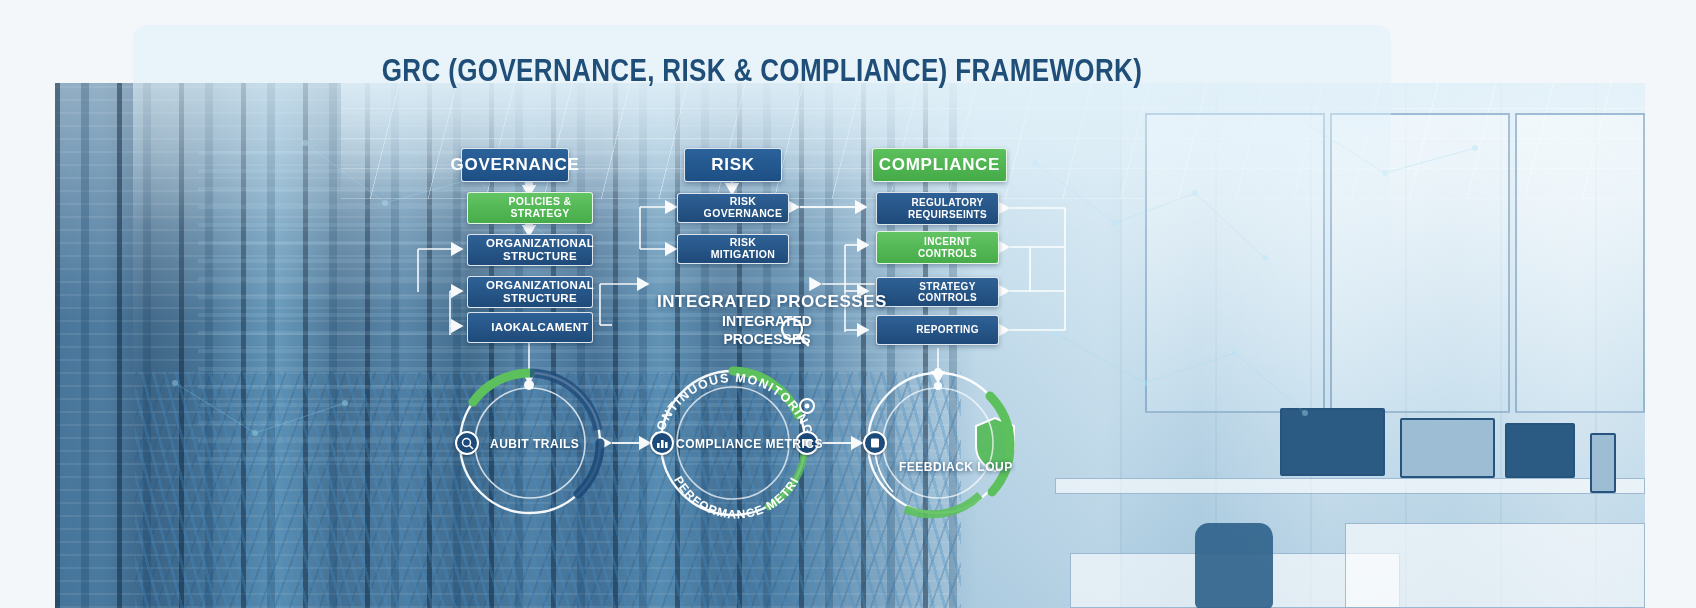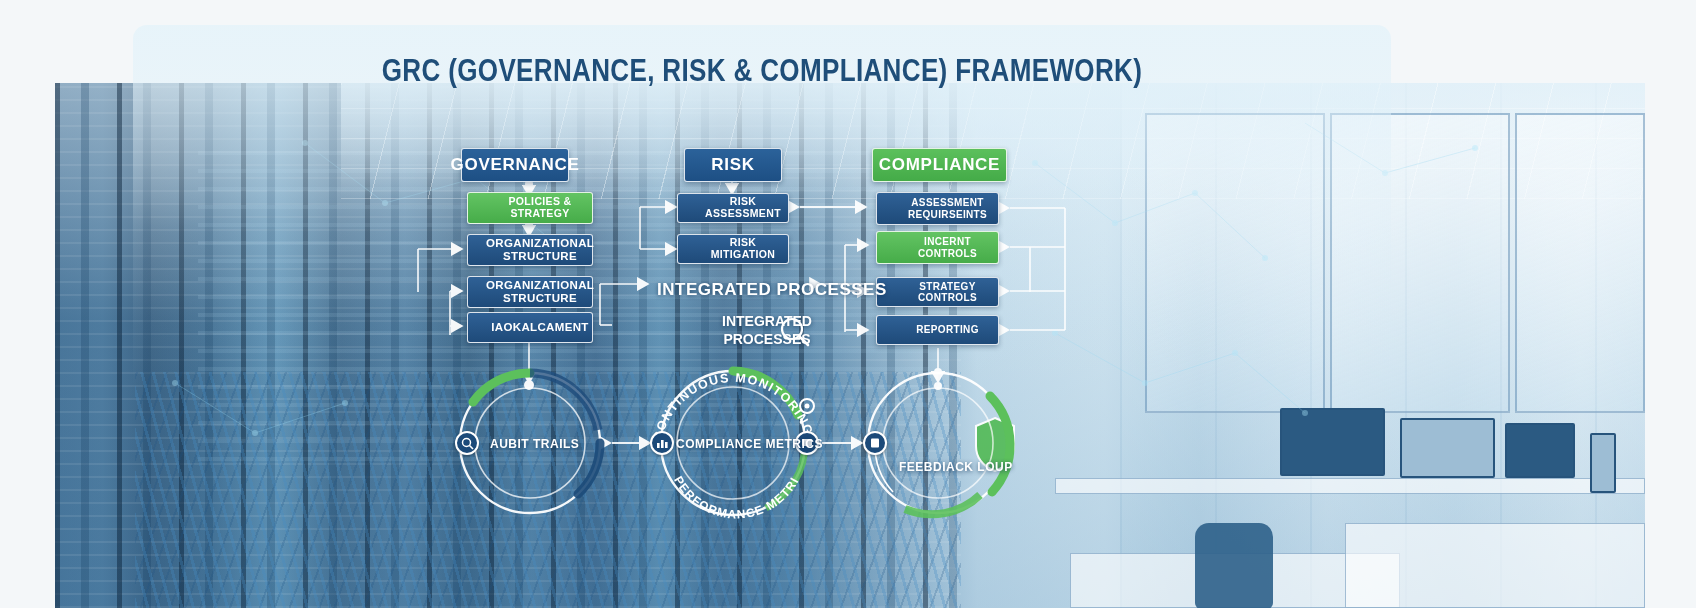--- a/index.html
+++ b/index.html
@@ -304,34 +304,34 @@
     <div class="pill node green" style="left:467px; top:192px; width:126px; height:32px; font-size:10.5px;">POLICIES &amp; STRATEGY</div>
     <div class="pill node" style="left:467px; top:234px; width:126px; height:32px;">
       <span style="padding:0 4px;">ORGANIZATIONAL STRUCTURE</span>
     </div>
     <div class="pill node" style="left:467px; top:276px; width:126px; height:32px;">
       <span style="padding:0 4px;">ORGANIZATIONAL STRUCTURE</span>
     </div>
     <div class="pill node" style="left:467px; top:312px; width:126px; height:31px;">IAOKALCAMENT</div>
 
     <div class="pill hdr" style="left:684px; top:148px; width:98px;">RISK</div>
-    <div class="pill node" style="left:677px; top:193px; width:112px; height:30px; font-size:10.5px;">RISK ASSESSMENT</div>
+    <div class="pill node" style="left:677px; top:193px; width:112px; height:30px; font-size:10.5px;">RISK GOVERNANCE</div>
     <div class="pill node" style="left:677px; top:234px; width:112px; height:30px; font-size:10.5px;">RISK MITIGATION</div>
 
     <div class="pill hdr green" style="left:872px; top:148px; width:135px;">COMPLIANCE</div>
     <div class="pill node" style="left:876px; top:192px; width:123px; height:33px; font-size:10px;">
-      <span style="padding:0 3px;">ASSESSMENT REQUIRSEINTS</span>
+      <span style="padding:0 3px;">REGULATORY REQUIRSEINTS</span>
     </div>
     <div class="pill node green" style="left:876px; top:231px; width:123px; height:33px; font-size:10px;">
       <span style="padding:0 3px;">INCERNT CONTROLS</span>
     </div>
     <div class="pill node" style="left:876px; top:277px; width:123px; height:30px; font-size:10px;">STRATEGY CONTROLS</div>
     <div class="pill node" style="left:876px; top:315px; width:123px; height:30px; font-size:10px;">REPORTING</div>
 
-    <div class="center-label" style="left:657px; top:280px;">INTEGRATED PROCESSES</div>
+    <div class="center-label" style="left:657px; top:292px;">INTEGRATED PROCESSES</div>
     <div class="center-sub" style="left:676px; top:313px; width:182px;">
       <span>INTEGRATED</span><br>
       <span>PROCESSES</span>
     </div>
 
     <svg width="34" height="34" style="position:absolute;left:778px;top:315px;">
       <circle cx="14" cy="14" r="10" fill="none" stroke="#ffffff" stroke-width="2.2"></circle>
       <line x1="21" y1="21" x2="30" y2="30" stroke="#ffffff" stroke-width="2.6" stroke-linecap="round"></line>
     </svg>
 

